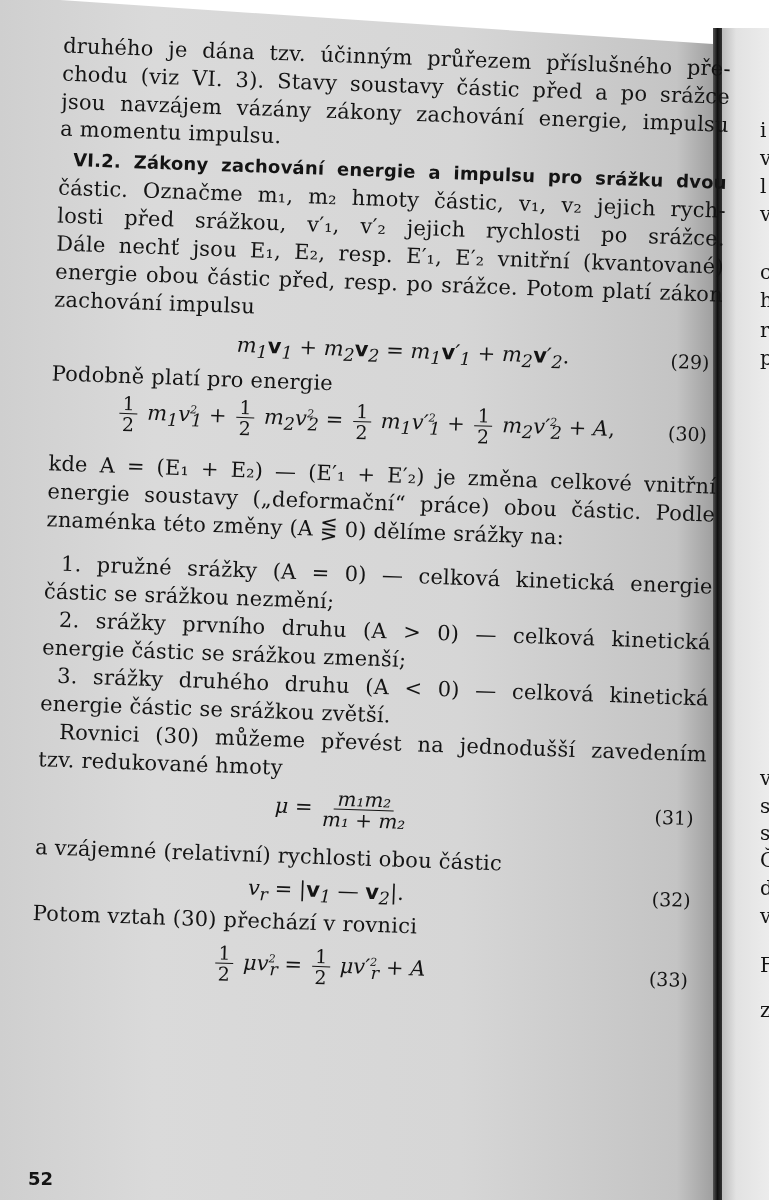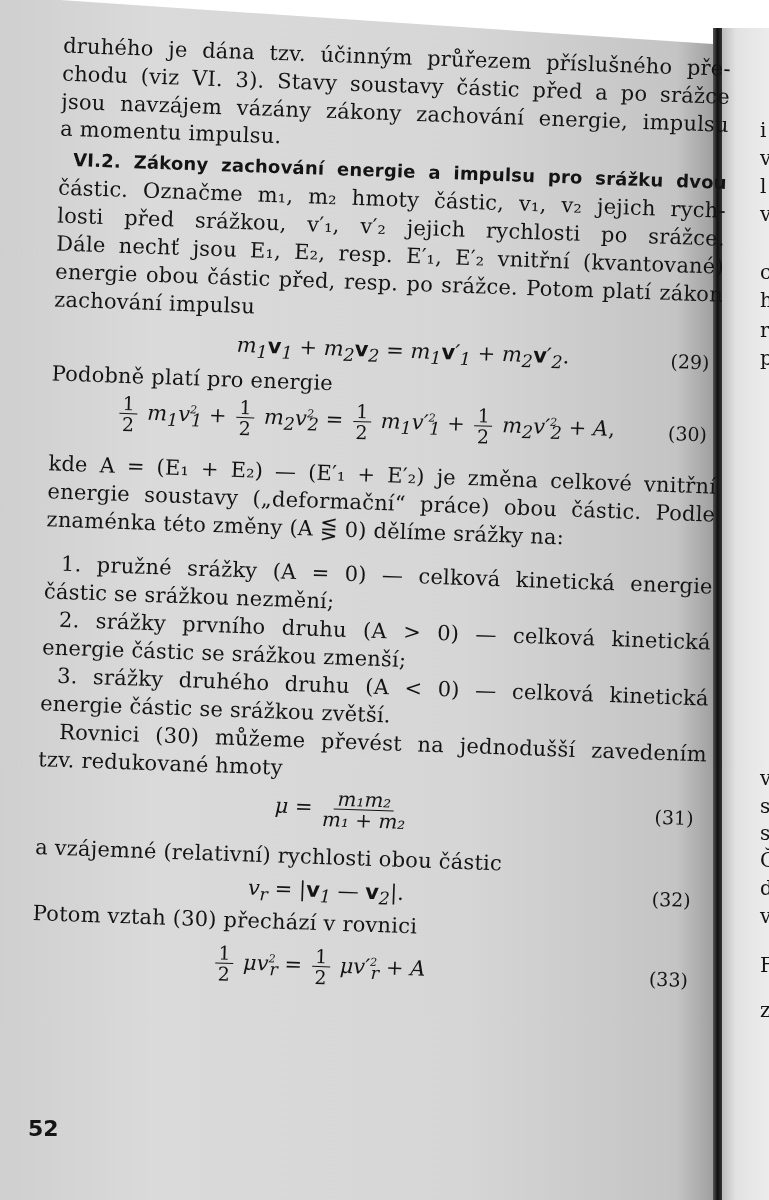--- a/index.html
+++ b/index.html
@@ -36,21 +36,21 @@
   .eq {
     position:absolute; white-space:nowrap;
     font-family:"DejaVu Serif","Liberation Serif",serif;
     font-size:21px; font-style:italic;
   }
   .eqno { position:absolute; left:662px; font-size:19px; white-space:nowrap; }
   .frac { display:inline-flex; flex-direction:column; align-items:center; vertical-align:middle; font-style:normal; font-size:19px; line-height:20px; margin:0 3px; }
   .frac .num { border-bottom:1.5px solid #141414; padding:0 3px; }
   .frac.big { font-style:italic; font-size:20px; }
   .bv { font-weight:bold; font-style:normal; font-family:"DejaVu Sans","Liberation Sans",sans-serif; }
-  .pagenum { position:absolute; left:28px; top:1116px; font-family:"DejaVu Sans","Liberation Sans",sans-serif; font-weight:bold; font-size:22px; }
+  .pagenum { position:absolute; left:28px; top:1168px; font-family:"DejaVu Sans","Liberation Sans",sans-serif; font-weight:bold; font-size:18px; }
   .rp-line { position:absolute; left:38px; font-family:"DejaVu Serif","Liberation Serif",serif; font-size:20px; white-space:nowrap; color:#111; }
 </style>
 </head>
 <body>
 
 <div class="paper"></div>
 <div class="spine"></div>
 
 <div class="right-page">
   <div class="rp-line" style="top:90px">i</div>

